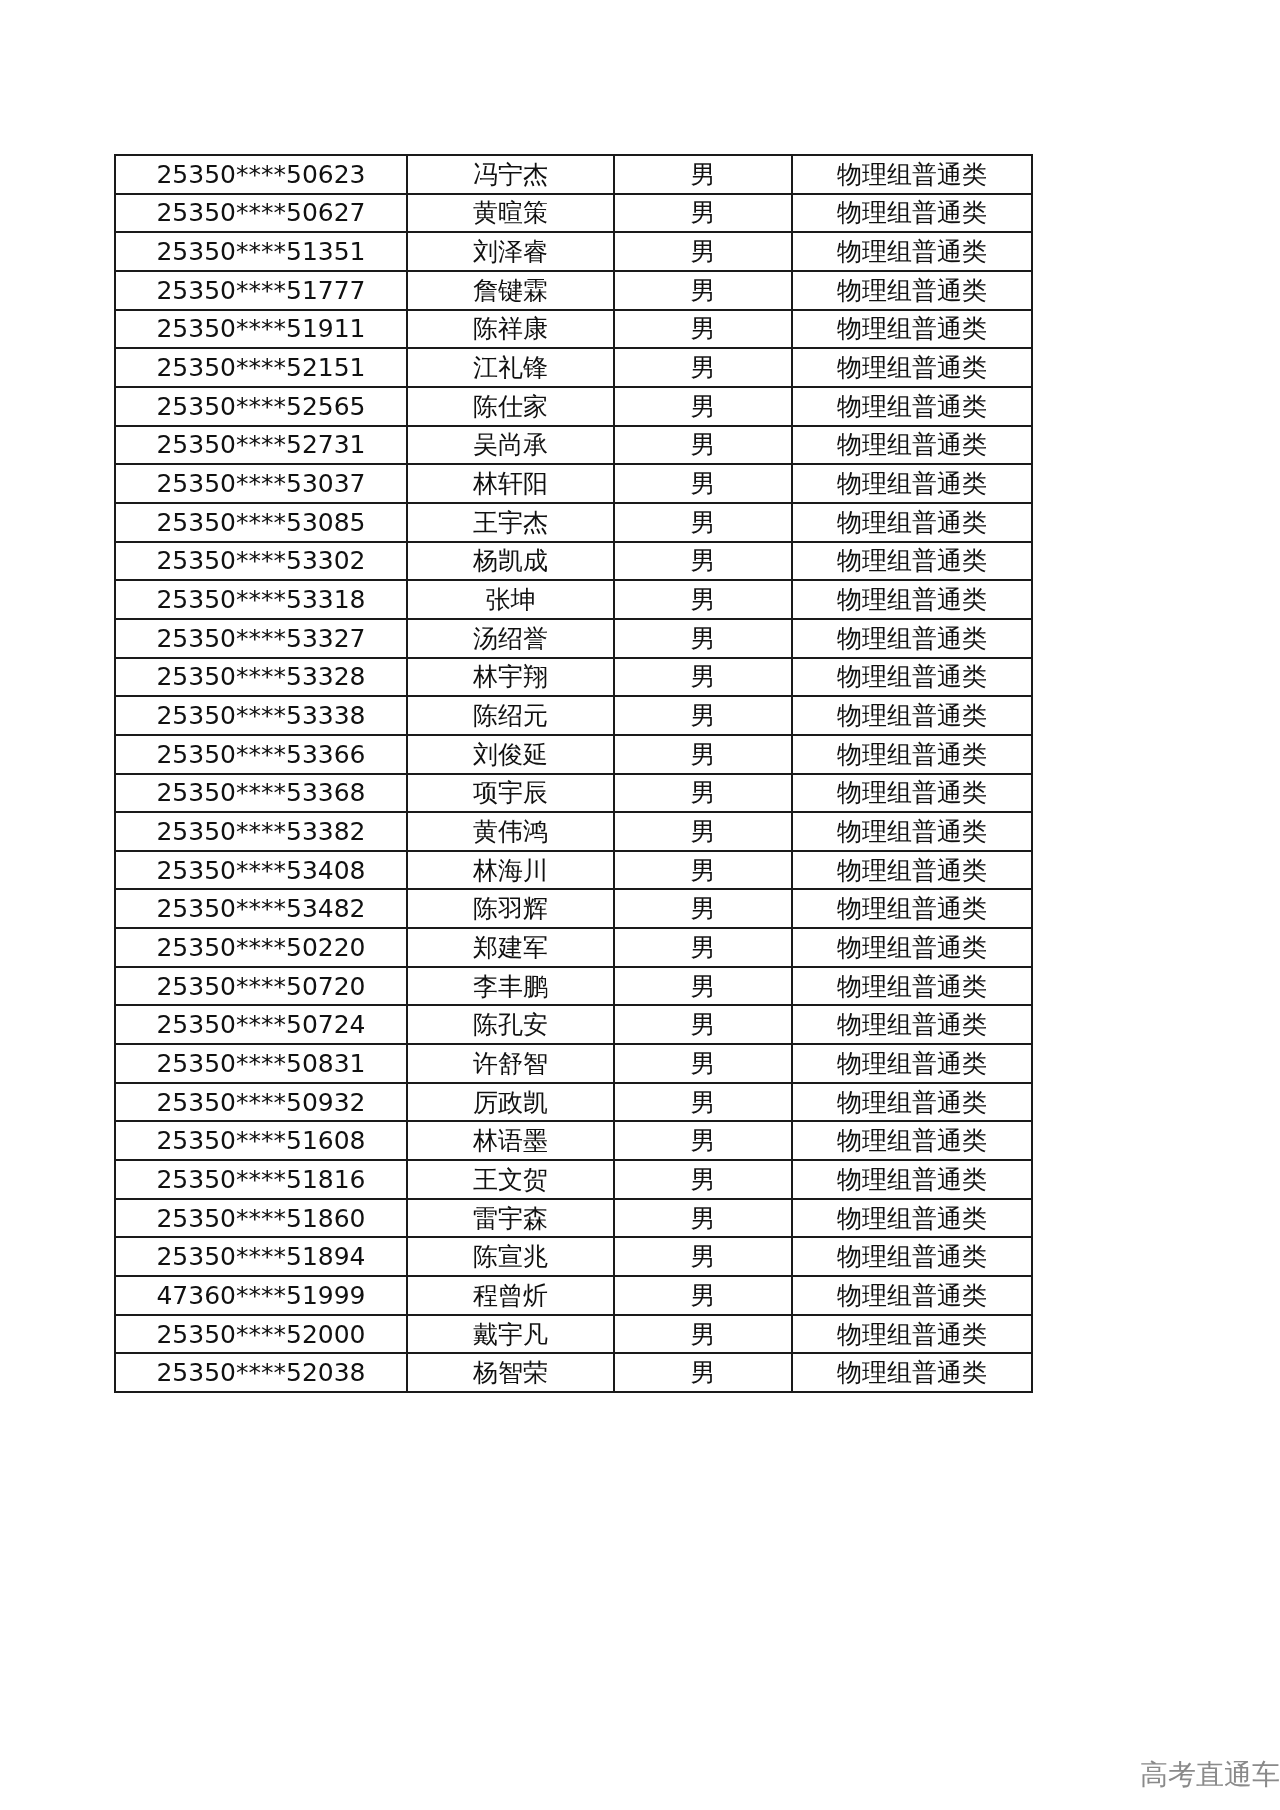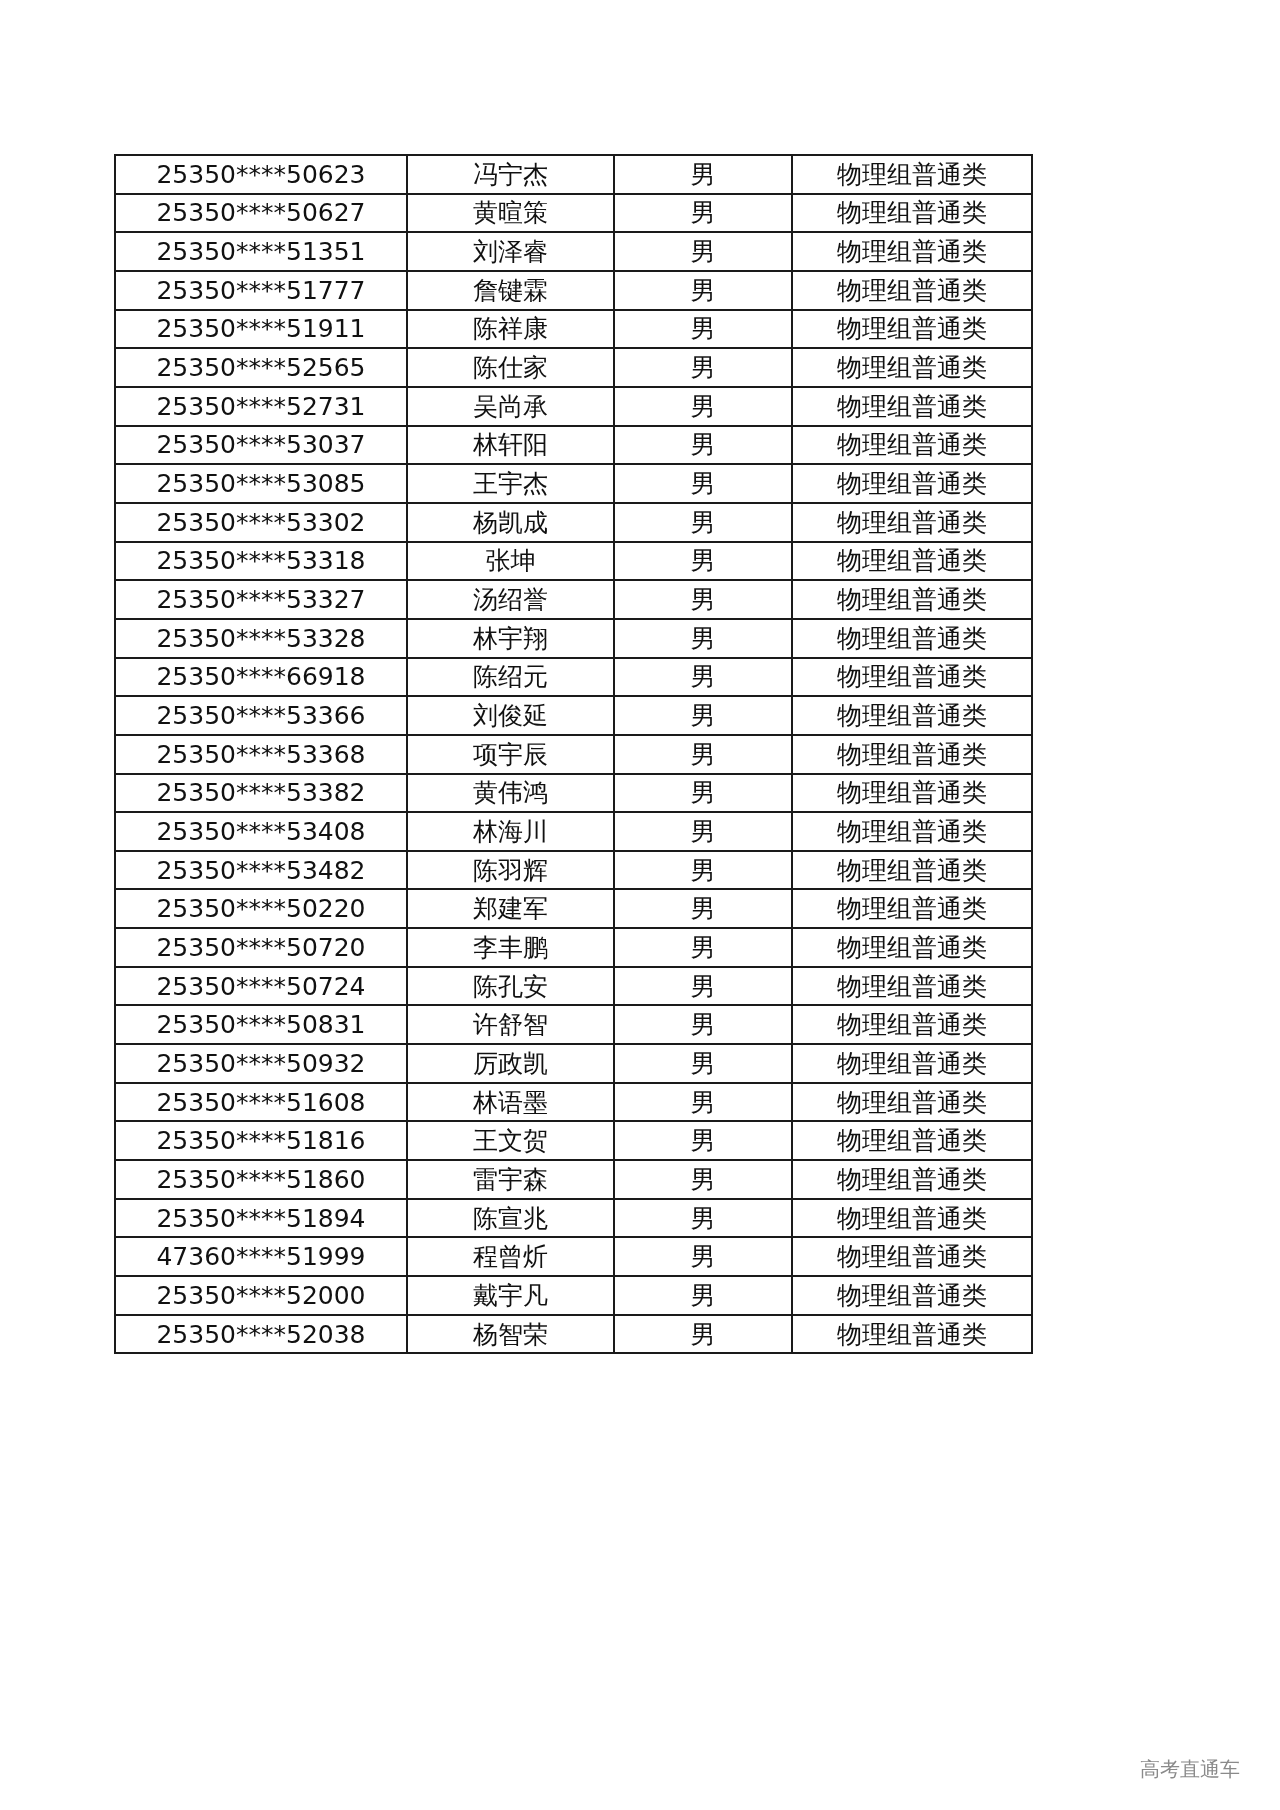--- a/index.html
+++ b/index.html
@@ -8,21 +8,21 @@
   .page { position:absolute; left:0; top:0; width:1280px; height:1452px; background:#fff; }
   table.roster { position:absolute; left:114px; top:154px; border-collapse:collapse;
                  table-layout:fixed; width:917px; }
   table.roster col.c1 { width:292px; }
   table.roster col.c2 { width:207px; }
   table.roster col.c3 { width:178px; }
   table.roster col.c4 { width:240px; }
   table.roster td { border:2px solid #1a1a1a; height:36.67px; padding:0; text-align:center;
                     vertical-align:middle; font-size:25px; line-height:1; white-space:nowrap; overflow:hidden; }
   table.roster td.id { font-family:"DejaVu Sans","Liberation Sans",sans-serif; letter-spacing:0px; font-size:25px; }
-  .watermark { position:absolute; left:1140px; top:1756px; font-size:20px; color:#8a8a8a;
+  .watermark { position:absolute; left:1140px; top:1756px; font-size:28px; color:#8a8a8a;
                font-family:"DejaVu Sans","Liberation Sans",sans-serif; }
 </style>
 </head>
 <body>
 
 <div class="page">
   <table class="roster">
     <colgroup>
         <col class="c1">
         <col class="c2">
@@ -54,20 +54,26 @@
           <td>男</td>
           <td>物理组普通类</td>
         </tr>
         <tr>
           <td class="id">25350****51911</td>
           <td>陈祥康</td>
           <td>男</td>
           <td>物理组普通类</td>
         </tr>
         <tr>
+          <td class="id">25350****52151</td>
+          <td>江礼锋</td>
+          <td>男</td>
+          <td>物理组普通类</td>
+        </tr>
+        <tr>
           <td class="id">25350****52565</td>
           <td>陈仕家</td>
           <td>男</td>
           <td>物理组普通类</td>
         </tr>
         <tr>
           <td class="id">25350****52731</td>
           <td>吴尚承</td>
           <td>男</td>
           <td>物理组普通类</td>
@@ -102,21 +108,21 @@
           <td>男</td>
           <td>物理组普通类</td>
         </tr>
         <tr>
           <td class="id">25350****53328</td>
           <td>林宇翔</td>
           <td>男</td>
           <td>物理组普通类</td>
         </tr>
         <tr>
-          <td class="id">25350****66918</td>
+          <td class="id">25350****53338</td>
           <td>陈绍元</td>
           <td>男</td>
           <td>物理组普通类</td>
         </tr>
         <tr>
           <td class="id">25350****53366</td>
           <td>刘俊延</td>
           <td>男</td>
           <td>物理组普通类</td>
         </tr>

